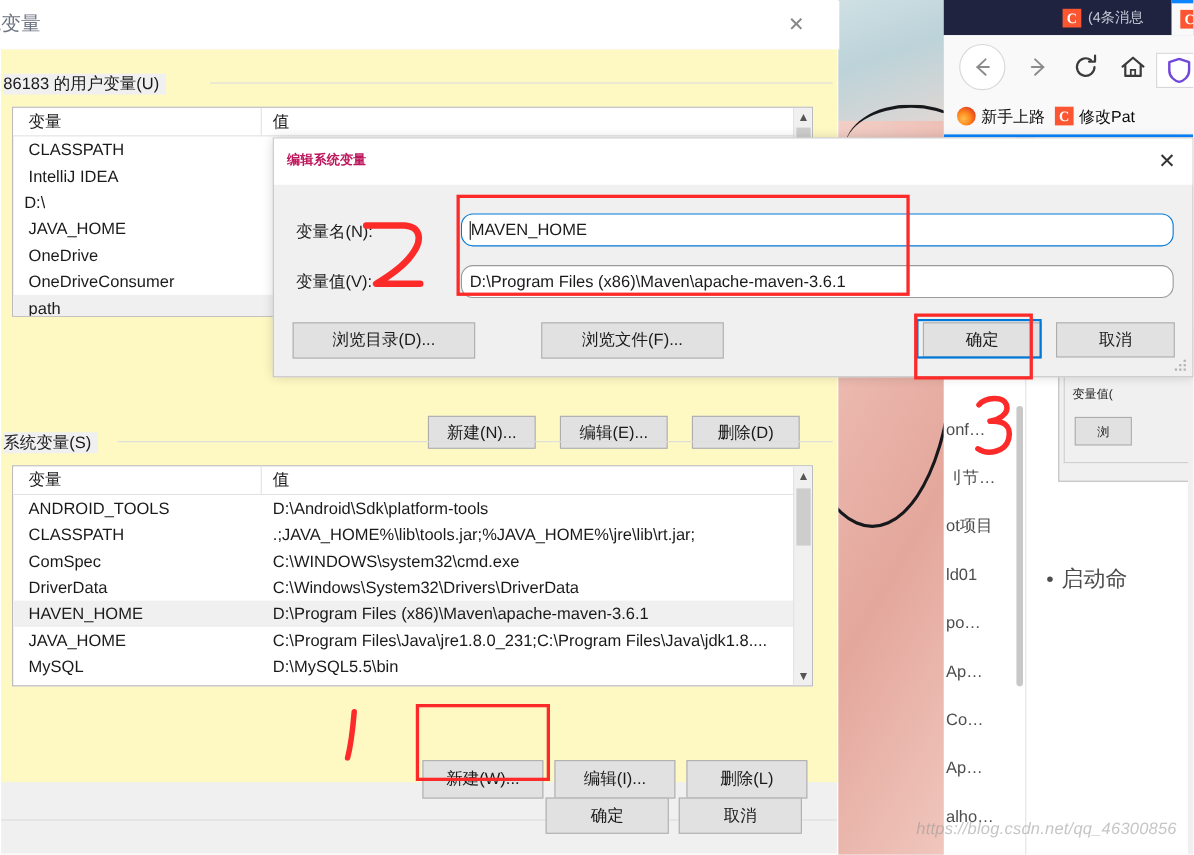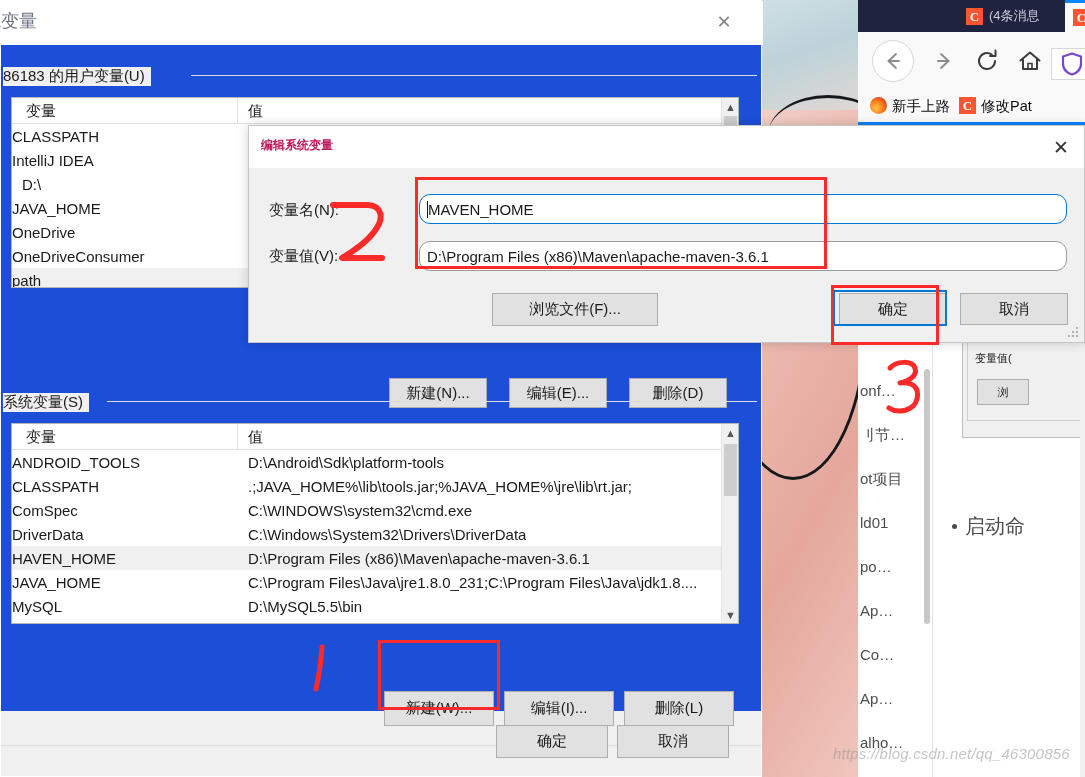--- a/index.html
+++ b/index.html
@@ -142,21 +142,21 @@
   .envwin-title .tt {
     position:absolute; left:-18px; top:8px; font-size:18px; color:#6b7280;
     white-space:nowrap;
   }
   .win-close {
     position:absolute; right:24px; top:8px; width:30px; height:26px;
     display:flex; align-items:center; justify-content:center;
     color:#888; font-size:18px; line-height:1;
   }
   .envwin-body {
-    position:absolute; left:0; top:44px; width:760px; height:666px; background:#1d4ed8;
+    position:absolute; left:0; top:44px; width:760px; height:666px; background:#fef9c3;
   }
 
   .grp-label {
     position:absolute; font-size:15px; color:#1a1a1a; background:#f0f0f0;
     padding-right:6px; white-space:nowrap;
   }
   .grp-line { position:absolute; height:1px; background:#dcdcdc; }
 
   .listbox {
     position:absolute; background:#fff; border:1px solid #b5b5b5; overflow:hidden;
@@ -167,21 +167,21 @@
     display:flex; align-items:center; font-size:15px; color:#1a1a1a;
   }
   .lb-col-name { width:226px; padding-left:14px; border-right:1px solid #e2e2e2; height:26px; line-height:26px;}
   .lb-col-val  { padding-left:10px; height:26px; line-height:26px; }
   .lb-rows { position:absolute; left:0; top:26px; right:0; bottom:0; }
   .lb-row {
     display:flex; height:24px; align-items:center; font-size:15px; color:#1a1a1a;
     white-space:nowrap;
   }
   .lb-row.sel { background:#f0f0f0; }
-  .lb-row .c1 { width:226px; overflow:hidden; }
+  .lb-row .c1 { width:226px; padding-left:14px; overflow:hidden; }
   .lb-row .c2 { padding-left:10px; overflow:hidden; }
   .lb-scroll {
     position:absolute; right:0; top:0; width:17px; height:100%;
     background:#f0f0f0; border-left:1px solid #e2e2e2;
   }
   .lb-arrow {
     position:absolute; left:0; width:17px; height:17px; color:#555; font-size:11px;
     display:flex; align-items:center; justify-content:center; background:#f0f0f0;
   }
   .lb-thumb { position:absolute; left:2px; width:13px; background:#cdcdcd; }
@@ -471,20 +471,21 @@
     <div class="ed-lbl" style="left:20px; top:121px;">变量值(V):</div>
 
     <div class="ed-input focused" style="left:170px; top:68px; width:648px; height:30px;">
       <span class="caret"></span>
         <span>MAVEN_HOME</span>
     </div>
     <div class="ed-input plain" style="left:170px; top:115px; width:648px; height:30px;">
       <span>D:\Program Files (x86)\Maven\apache-maven-3.6.1</span>
     </div>
 
+    <div class="btn" style="left:17px; top:167px; width:166px; height:33px;">浏览目录(D)...</div>
     <div class="btn" style="left:197px; top:167px; width:166px; height:33px;margin-left:46px;">浏览文件(F)...</div>
 
     <div class="btn" style="left:590px; top:167px; width:108px; height:32px;">确定</div>
     <div class="btn" style="left:711px; top:167px; width:108px; height:32px;">取消</div>
 
     <div class="grip">
       <i style="left:8px; top:8px;"></i>
         <i style="left:4px; top:8px;"></i>
       <i style="left:8px; top:4px;"></i>
         <i style="left:0px; top:8px;"></i>

